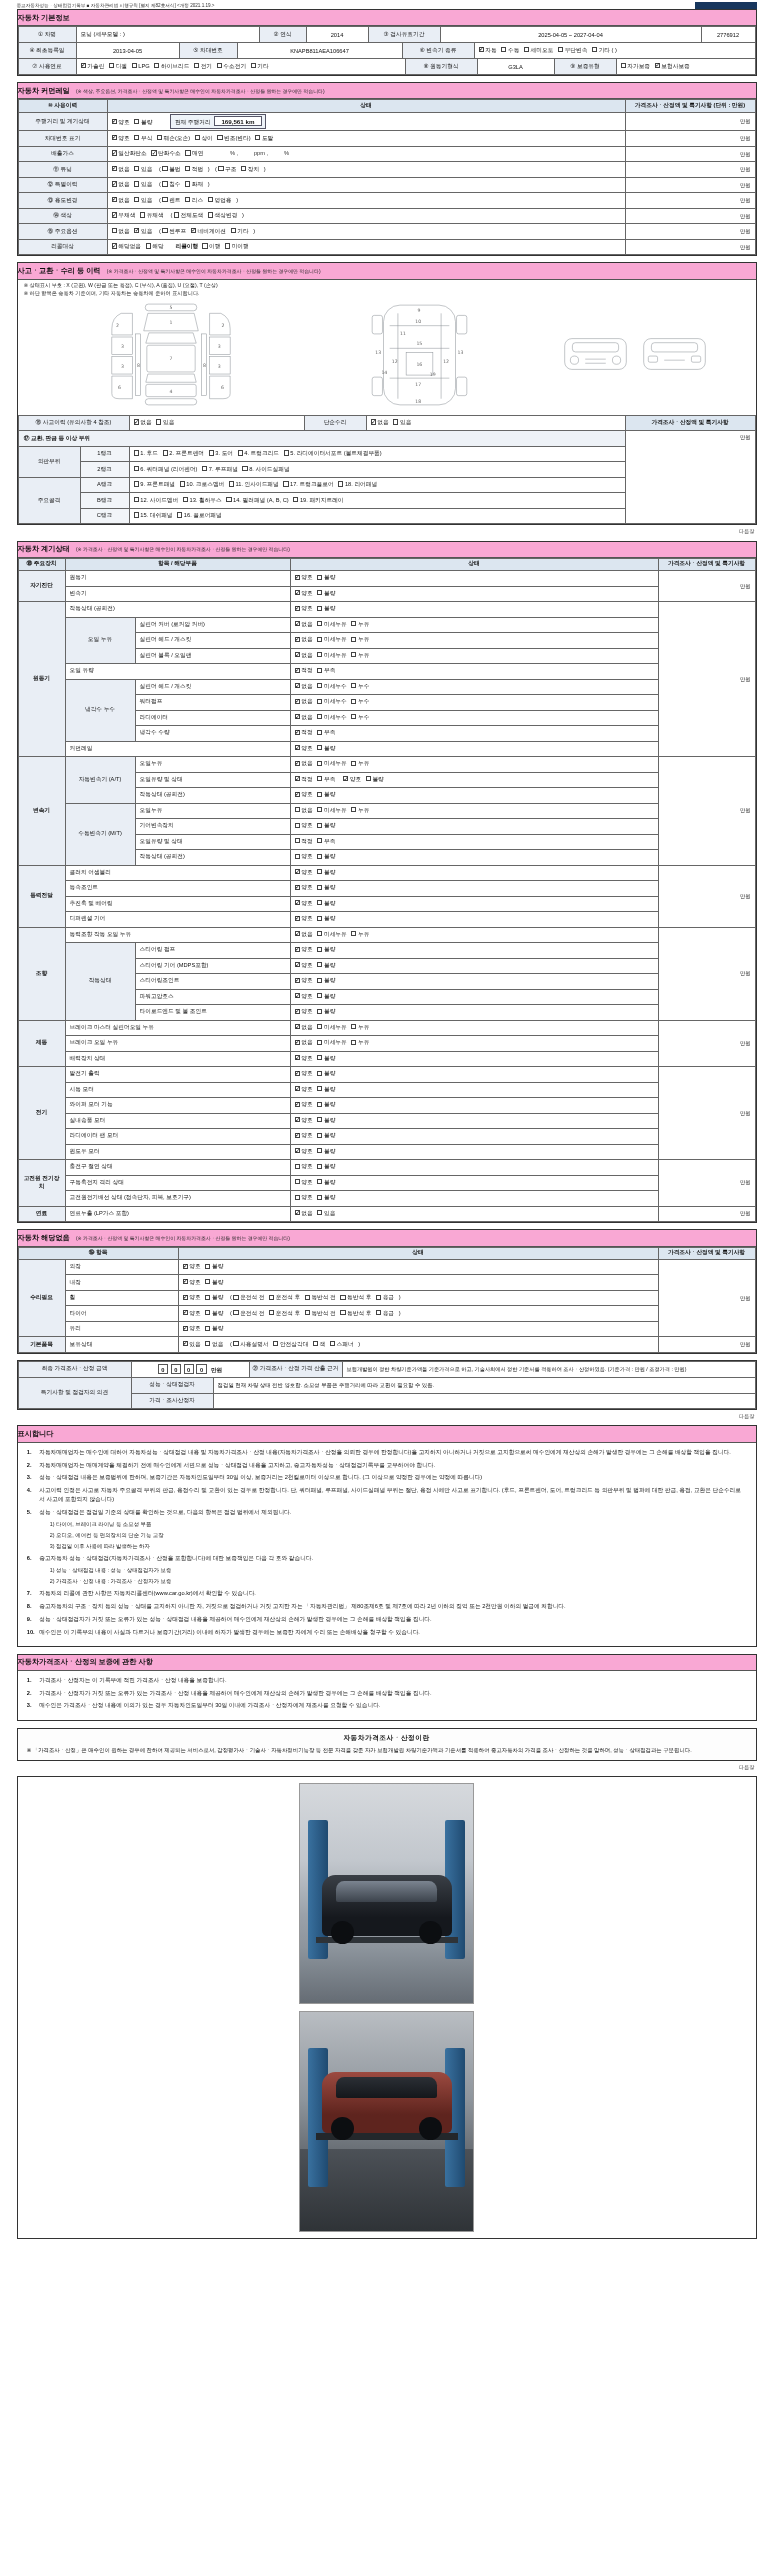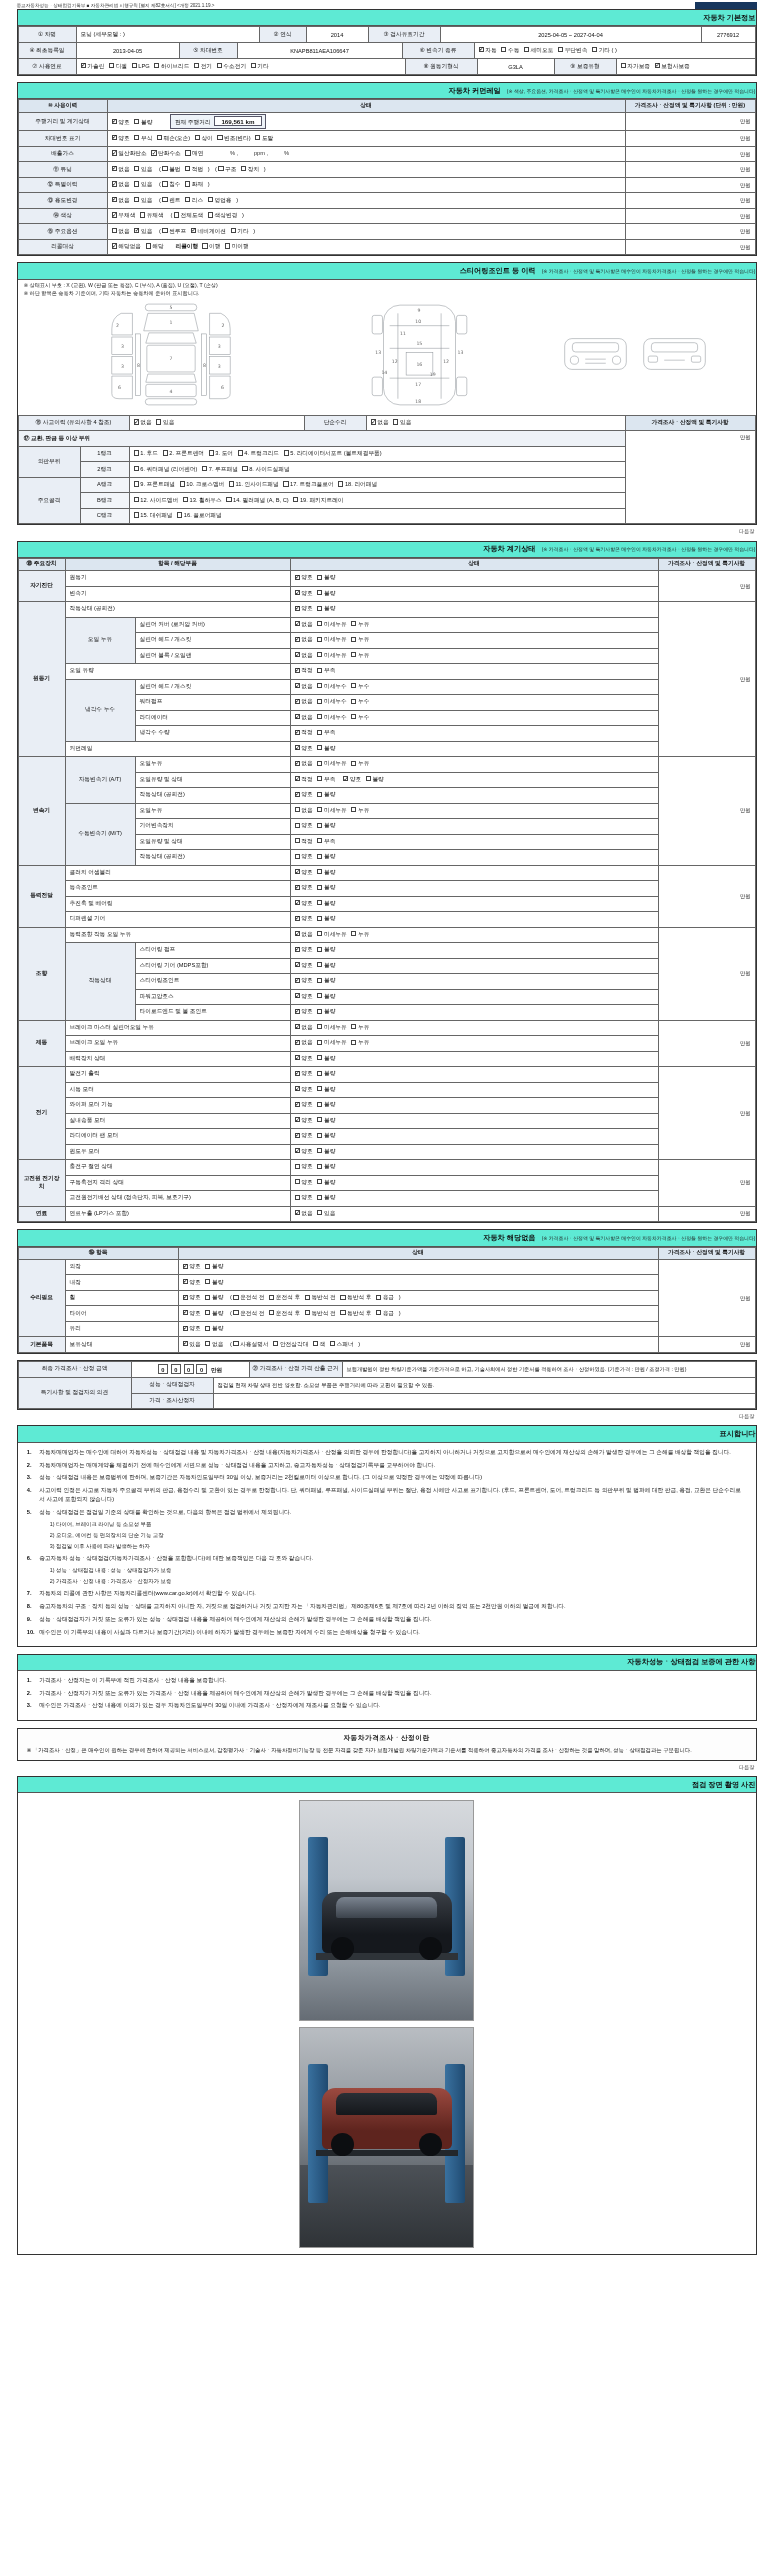--- a/index.html
+++ b/index.html
@@ -7,21 +7,21 @@
        font-family:"Liberation Sans","DejaVu Sans",sans-serif}
   .sheet{width:740px;margin:0 auto;position:relative}
   .topstrip{display:flex;justify-content:space-between;align-items:center;font-size:4.6px;color:#333;padding-top:1.5px;height:9.3px}
   .navybox{width:62px;height:6.7px;background:#17365d}
   .titleblock{position:relative;text-align:center;padding:4.1px 0 4.1px}
   .titleblock h1{font-size:12.4px;letter-spacing:2.6px;font-weight:bold}
   .subtitle{font-size:6.2px;font-weight:bold;margin-top:2.1px;letter-spacing:1px}
   .subnote{font-size:4.9px;color:#333;margin-top:1.5px}
   .doc-no{position:absolute;left:1px;bottom:3.1px;font-size:6.2px;font-weight:bold}
   .block{border:0.8px solid #333;margin-bottom:6.2px;background:#fff}
-  .secbar{background:#5eead4;border-bottom:0.5px solid #555;text-align:right;font-weight:bold;font-size:7.2px;padding:2.6px 0}
+  .secbar{background:#f9a8d4;border-bottom:0.5px solid #555;text-align:left;font-weight:bold;font-size:7.2px;padding:2.6px 0}
   .bar-note{font-weight:normal;font-size:4.9px;margin-left:4.1px;color:#222}
   table{width:100%;border-collapse:collapse}
   td{border:0.5px solid #666;font-size:5.7px;padding:1.5px 2.6px;vertical-align:middle;height:15.5px}
   .lbl{background:#e9eef5;text-align:center}
   .val{background:#fff;padding-left:4.1px}
   .c{text-align:center;padding-left:2.6px}
   .thead td{background:#dce6f0;font-weight:bold;text-align:center;height:12.4px;font-size:5.7px}
   .state{text-align:left;padding-left:4.1px;background:#fff}
   .item{text-align:left;padding-left:4.1px;background:#fff}
   .price{text-align:right;vertical-align:middle;font-size:5.2px;color:#222;background:#fff;padding-right:4.1px}
@@ -187,21 +187,21 @@
             <td class="lbl">리콜대상</td>
             <td class="state"><span class="opt"><span class="cb on"></span><span>해당없음</span></span><span class="opt"><span class="cb"></span><span>해당</span></span><span class="midlbl">리콜이행</span><span class="opt"><span class="cb"></span><span>이행</span></span><span class="opt"><span class="cb"></span><span>미이행</span></span></td>
             <td class="price">만원</td>
           </tr>
         </tbody>
     </table>
   </div>
 
   <div class="block">
     <div class="secbar">
-      <span>스티어링조인트 등 이력</span>
+      <span>사고ㆍ교환ㆍ수리 등 이력</span>
       <span class="bar-note">(※ 가격조사ㆍ산정액 및 특기사항은 매수인이 자동차가격조사ㆍ산정을 원하는 경우에만 적습니다)</span>
     </div>
     <div class="legend-row">
       <div>※ 상태표시 부호 :  X (교환),  W (판금 또는 용접),  C (부식),  A (흠집),  U (요철),  T (손상)</div>
       <div>※ 하단 항목은 승용차 기준이며, 기타 자동차는 승용차에 준하여 표시합니다.</div>
     </div>
     <div class="diagrams">
       <svg class="diag" width="222" height="108" viewBox="0 0 430 210">
         <rect x="165" y="6" width="100" height="13" rx="6"></rect>
         <path d="M170 24 h90 l8 34 h-106 z"></path>
@@ -667,21 +667,21 @@
           <span class="nt">성능ㆍ상태점검자가 거짓 또는 오류가 있는 성능ㆍ상태점검 내용을 제공하여 매수인에게 재산상의 손해가 발생한 경우에는 그 손해를 배상할 책임을 집니다.</span>
         </div>
         <div class="note-item">
           <span class="nn">10.</span>
           <span class="nt">매수인은 이 기록부의 내용이 사실과 다르거나 보증기간(거리) 이내에 하자가 발생한 경우에는 보증한 자에게 수리 또는 손해배상을 청구할 수 있습니다.</span>
         </div>
       </div>
   </div>
 
   <div class="block">
-    <div class="secbar">자동차성능ㆍ상태점검 보증에 관한 사항</div>
+    <div class="secbar">자동차가격조사ㆍ산정의 보증에 관한 사항</div>
     <div class="notes-pad" id="guarantee-body">
         <div class="note-item">
           <span class="nn">1.</span>
           <span class="nt">가격조사ㆍ산정자는 이 기록부에 적힌 가격조사ㆍ산정 내용을 보증합니다.</span>
         </div>
         <div class="note-item">
           <span class="nn">2.</span>
           <span class="nt">가격조사ㆍ산정자가 거짓 또는 오류가 있는 가격조사ㆍ산정 내용을 제공하여 매수인에게 재산상의 손해가 발생한 경우에는 그 손해를 배상할 책임을 집니다.</span>
         </div>
         <div class="note-item">
@@ -691,21 +691,20 @@
       </div>
   </div>
 
   <div class="defbox">
     <div class="def-title">자동차가격조사ㆍ산정이란</div>
     <div class="def-text">※ 「가격조사ㆍ산정」은 매수인이 원하는 경우에 한하여 제공되는 서비스로서, 감정평가사ㆍ기술사ㆍ자동차정비기능장 등 전문 자격을 갖춘 자가 보험개발원 차량기준가액과 기준서를 적용하여 중고자동차의 가격을 조사ㆍ산정하는 것을 말하며, 성능ㆍ상태점검과는 구분됩니다.</div>
   </div>
   <div class="nextpage">다음장</div>
 
   <div class="block">
-    <div class="secbar">점검 장면 촬영 사진</div>
     <div class="photo photo1">
       <div class="ph-floor"></div>
       <div class="ph-post left"></div>
       <div class="ph-post right"></div>
       <div class="ph-lift"></div>
       <div class="ph-car">
         <div class="ph-glass"></div>
         <div class="ph-wheel l"></div>
         <div class="ph-wheel r"></div>
       </div>

